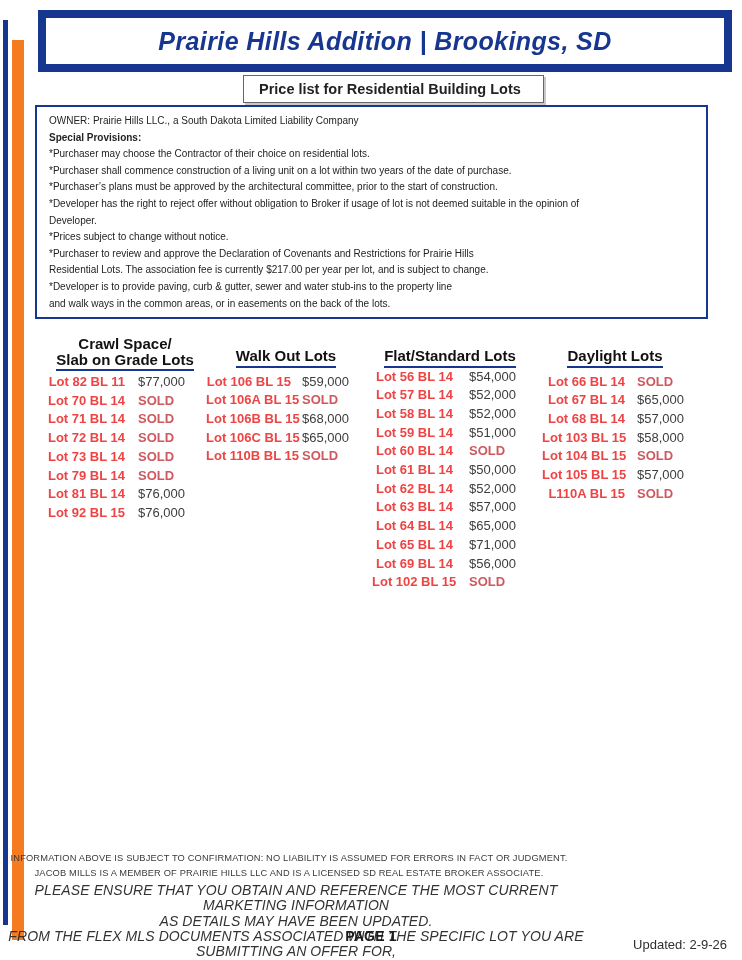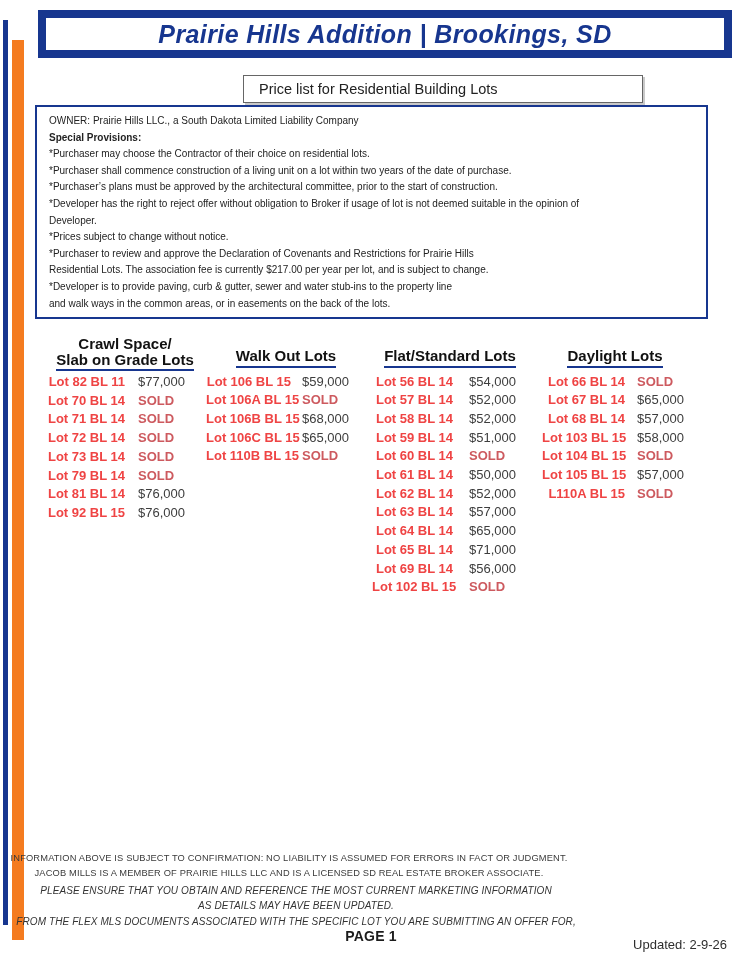--- a/index.html
+++ b/index.html
@@ -11,34 +11,34 @@
   body{
     width:742px;height:960px;position:relative;background:#ffffff;
     font-family:"Liberation Sans", sans-serif;overflow:hidden;
   }
   
   .bar-navy{position:absolute;left:3px;top:20px;width:5px;height:905px;background:var(--navy);}
   .bar-orange{position:absolute;left:12px;top:40px;width:12px;height:900px;background:var(--orange);}
 
   
   .title-box{
-    position:absolute;left:38px;top:10px;width:694px;height:48px;
+    position:absolute;left:38px;top:10px;width:694px;height:62px;
     border:8px solid var(--navy);box-sizing:border-box;
     display:flex;align-items:center;justify-content:center;background:#fff;
   }
   .title-text{
     color:var(--navy);font-size:25px;font-weight:bold;font-style:italic;
     letter-spacing:.4px;white-space:nowrap;
   }
 
   
   .subtitle-box{
-    position:absolute;left:243px;top:75px;width:400px;height:28px;box-sizing:border-box;
+    position:absolute;left:243px;top:75px;width:301px;height:28px;box-sizing:border-box;
     border:1.5px solid #666;box-shadow:2px 2px 0 #c9c9c9;background:#fff;
-    display:flex;align-items:center;padding-left:15px;
+    display:flex;align-items:center;padding-left:15px;font-weight:bold;
   }
   .subtitle-text{font-size:14.5px;color:#222;white-space:nowrap;}
 
   
   .provisions-box{
     position:absolute;left:35px;top:105px;width:673px;height:214px;box-sizing:border-box;
     border:2px solid var(--navy);background:#fff;
     padding:6px 24px 0 12px;font-size:10px;line-height:16.6px;color:#232323;
   }
   .prov-line{white-space:nowrap;}
@@ -60,32 +60,32 @@
   .lot-price{
     font-size:13px;line-height:18.7px;color:#3d3d3d;text-align:left;white-space:nowrap;
   }
   .lot-price.sold{color:var(--sold);font-weight:bold;}
 
   #col-1{left:40px;top:336px;width:170px;}
   #col-1 .lot-rows{grid-template-columns:85px 1fr;column-gap:13px;margin-top:2px;}
   #col-2{left:206px;top:347px;width:160px;}
   #col-2 .lot-rows{grid-template-columns:85px 1fr;column-gap:11px;margin-top:5px;}
   #col-3{left:372px;top:347px;width:156px;}
-  #col-3 .lot-rows{grid-template-columns:81px 1fr;column-gap:16px;margin-top:5px;}
+  #col-3 .lot-rows{grid-template-columns:81px 1fr;column-gap:16px;}
   #col-4{left:542px;top:347px;width:146px;}
   #col-4 .lot-rows{grid-template-columns:83px 1fr;column-gap:12px;margin-top:5px;}
 
   
   .footer-disclaimer{
     position:absolute;left:0;top:851px;width:578px;text-align:center;
     font-size:9.3px;line-height:15px;color:#3a3a3a;letter-spacing:.15px;
   }
   .footer-notice{
     position:absolute;left:0;top:883px;width:592px;text-align:center;font-style:italic;
-    font-size:10px;line-height:15.3px;color:#333;letter-spacing:.1px;
+    font-size:14px;line-height:15.3px;color:#333;letter-spacing:.1px;
   }
   .page-label{
     position:absolute;left:0;top:928px;width:742px;text-align:center;
     font-weight:bold;font-size:14px;color:#1c1c1c;letter-spacing:.2px;
   }
   .updated{
     position:absolute;right:15px;top:937px;font-size:13px;color:#2e2e2e;
   }
 </style>
 </head>

